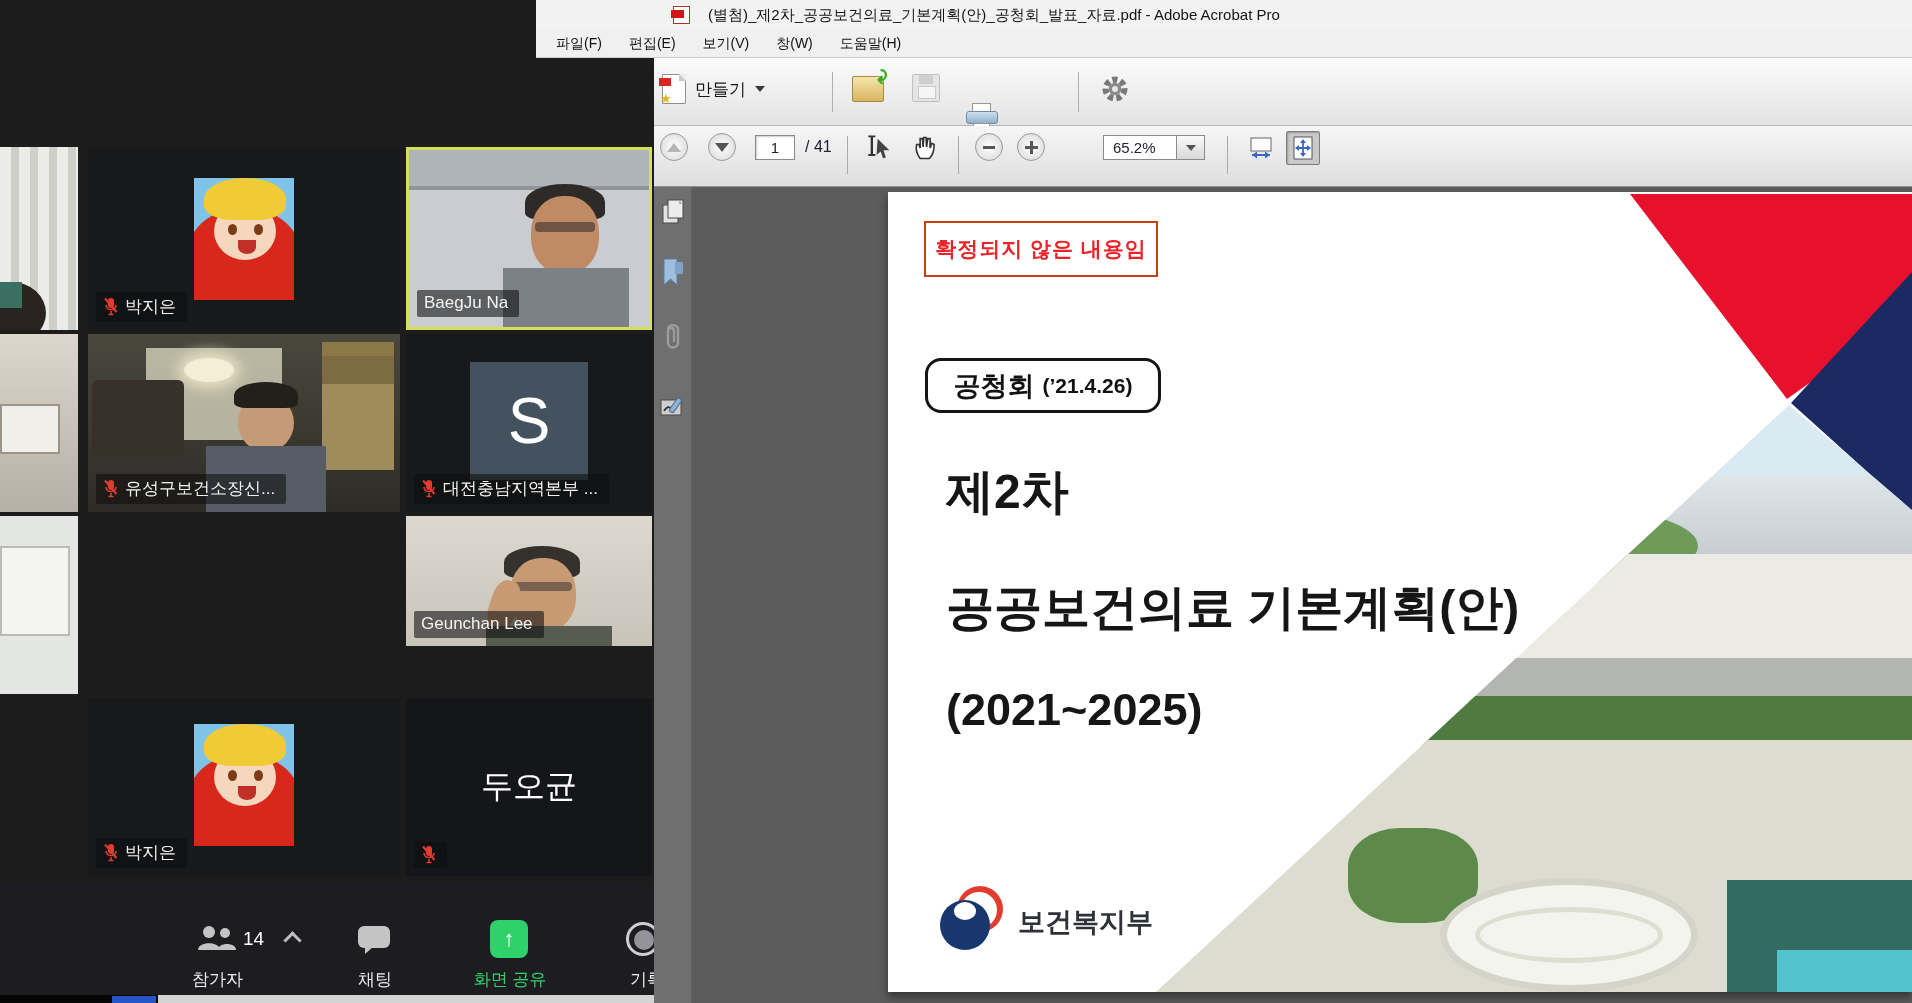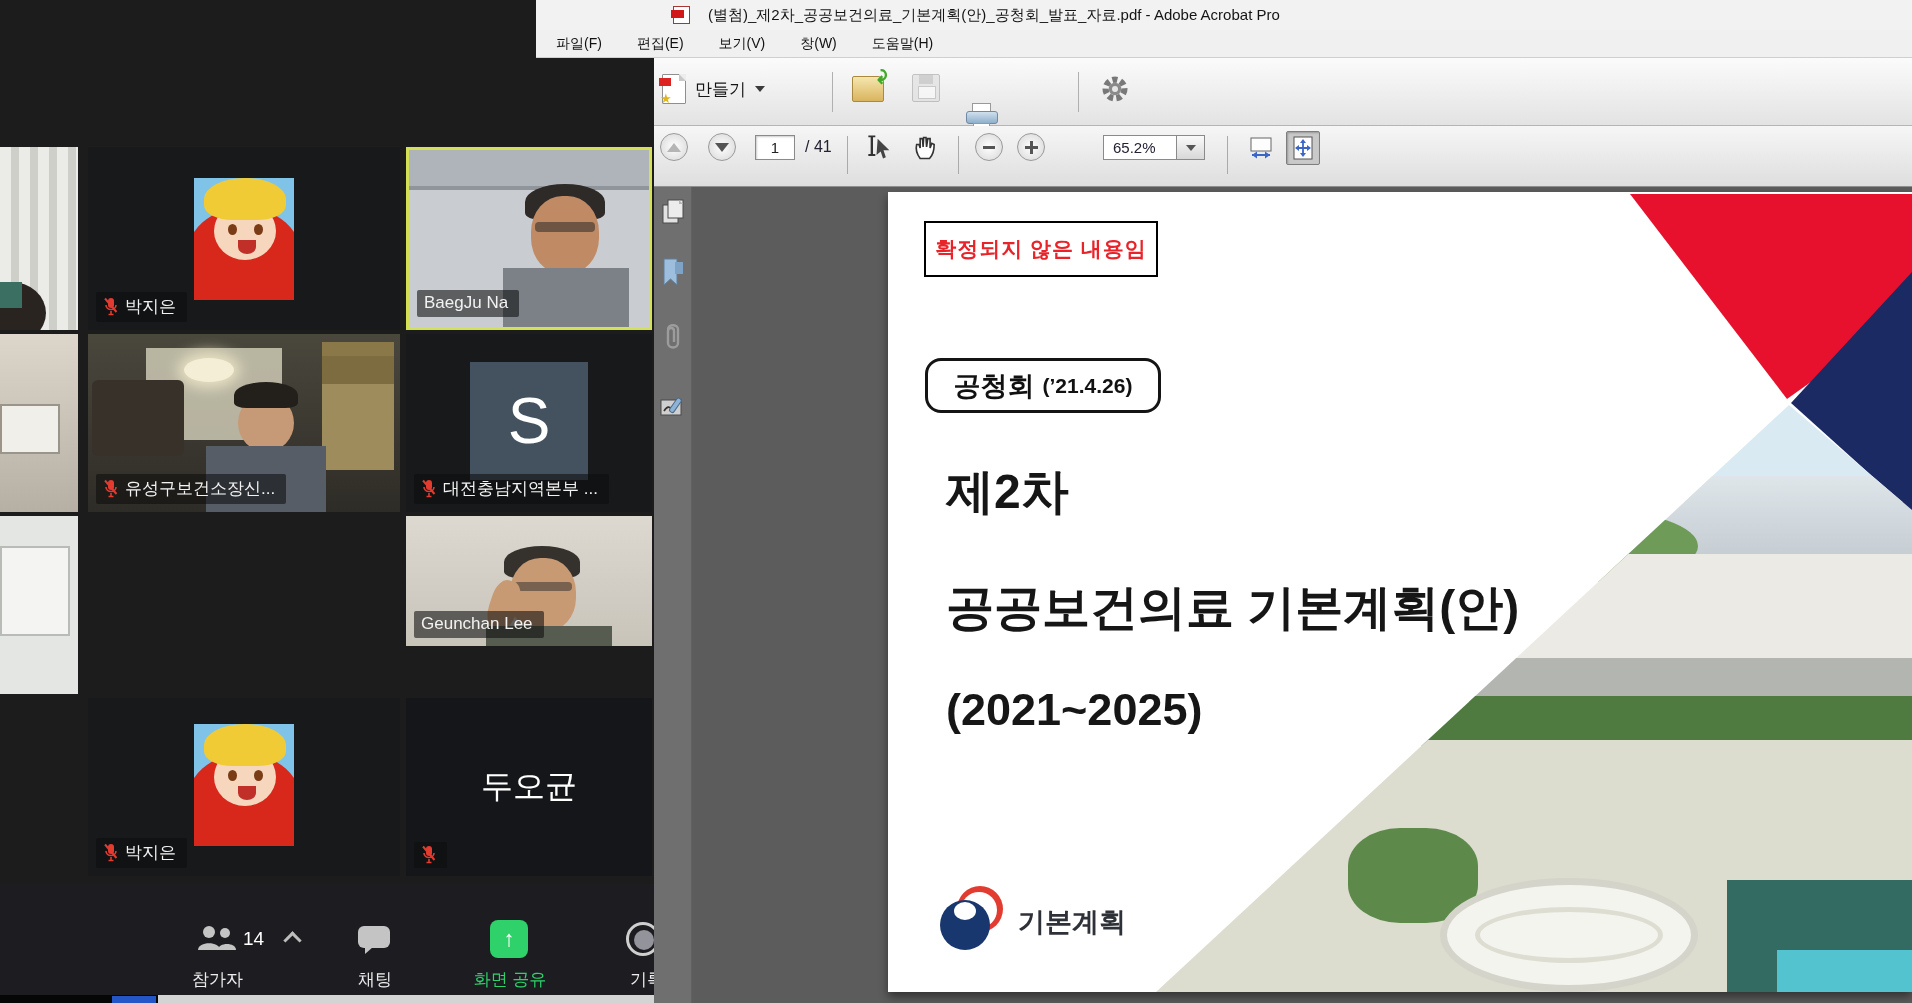--- a/index.html
+++ b/index.html
@@ -49,21 +49,21 @@
   #ac-content{left:0;top:187px;width:1376px;height:816px;background:#5c5c5c;}
   #ac-strip{left:118px;top:187px;width:38px;height:816px;background:#6f6f6f;border-right:1px solid #616161;}
   .strip-ic{left:5px;width:28px;height:30px;display:flex;align-items:center;justify-content:center;}
   #pdf-page{left:352px;top:192px;width:1024px;height:800px;background:#fff;box-shadow:0 5px 9px rgba(0,0,0,.45);overflow:hidden;}
 
   .tri-red{left:0;top:0;width:1024px;height:800px;background:#e8112d;clip-path:polygon(742px 2px,1024px 2px,1024px 118px,899px 207px);}
   .tri-navy{left:0;top:0;width:1024px;height:800px;background:#1b2a63;clip-path:polygon(903px 211px,1024px 80px,1024px 320px);}
   #photo{left:0;top:0;width:1024px;height:800px;clip-path:polygon(901px 213px,1024px 318px,1024px 800px,268px 800px);}
   #photo .band{left:0;width:1024px;}
 
-  .notice-box{left:36px;top:29px;width:234px;height:56px;border:2px solid #000000;display:flex;align-items:center;justify-content:center;font-size:21px;font-weight:800;color:#e8242a;letter-spacing:1px;}
+  .notice-box{left:36px;top:29px;width:234px;height:56px;border:2px solid #c2410c;display:flex;align-items:center;justify-content:center;font-size:21px;font-weight:800;color:#e8242a;letter-spacing:1px;}
   .badge-box{left:37px;top:166px;width:236px;height:55px;border:3px solid #141414;border-radius:16px;background:#fff;display:flex;align-items:center;justify-content:center;gap:8px;}
   .badge-box .b1{font-size:27px;font-weight:800;color:#111;}
   .badge-box .b2{font-size:21px;font-weight:700;color:#111;}
   .pdf-t{left:58px;color:#161616;font-weight:700;white-space:nowrap;}
   #mhw-logo{left:52px;top:694px;width:64px;height:64px;}
   .logo-red{position:absolute;right:1px;top:0;width:46px;height:46px;background:#e23b30;border-radius:50%;}
   .logo-cut{position:absolute;right:7px;top:6px;width:36px;height:36px;background:#fff;border-radius:50%;}
   .logo-navy{position:absolute;left:0;bottom:0;width:50px;height:50px;background:#17376e;border-radius:50%;}
   .logo-swirl{position:absolute;left:14px;bottom:30px;width:22px;height:18px;background:#fff;border-radius:50%;}
 
@@ -78,21 +78,21 @@
   .share-box{position:absolute;width:38px;height:38px;background:#2ed16a;border-radius:8px;display:flex;align-items:center;justify-content:center;color:#fff;font-size:22px;font-weight:bold;}
   .rec-circ{position:absolute;width:34px;height:34px;border:3px solid #cfcfcf;border-radius:50%;}
   .rec-circ:before{content:"";position:absolute;left:5px;top:5px;width:20px;height:20px;background:#93939b;border-radius:50%;}
 
   
   #acrobat-top{left:536px;top:0;width:1376px;height:58px;z-index:3;background:#f2f2f2;}
   #ac-title{left:0;top:0;width:1376px;height:30px;background:#f2f2f2;display:flex;align-items:center;}
   .pdf-ic{position:absolute;left:137px;top:6px;width:17px;height:18px;background:#fff;border:1px solid #a33;}
   .pdf-ic:before{content:"";position:absolute;left:-3px;top:3px;width:13px;height:8px;background:#d01818;}
   #ac-title .ttl{position:absolute;left:172px;top:6px;font-size:15px;color:#141414;white-space:nowrap;}
-  #ac-menubar{left:0;top:30px;width:1376px;height:28px;background:#f0f0f0;border-bottom:1px solid #cfcfcf;display:flex;align-items:center;padding-left:20px;gap:35px;}
+  #ac-menubar{left:0;top:30px;width:1376px;height:28px;background:#f0f0f0;border-bottom:1px solid #cfcfcf;display:flex;align-items:center;padding-left:20px;gap:27px;}
   #ac-menubar .mi{font-size:14px;color:#111;}
 </style>
 </head>
 <body>
 
 <div id="canvas">
 
   <div id="acrobat-main" class="abs">
 
     <div id="ac-toolbar" class="abs">
@@ -244,21 +244,21 @@
       </div>
       <div class="abs pdf-t" style="top:268px;font-size:48px;">제2차</div>
       <div class="abs pdf-t" style="top:384px;font-size:48px;">공공보건의료 기본계획(안)</div>
       <div class="abs pdf-t" style="top:492px;font-size:45px;">(2021~2025)</div>
       <div id="mhw-logo" class="abs">
         <span class="logo-red"></span>
           <span class="logo-cut"></span>
           <span class="logo-navy"></span>
           <span class="logo-swirl"></span>
       </div>
-      <div class="abs" style="left:130px;top:712px;font-size:27px;font-weight:700;color:#2e3138;">기본계획</div>
+      <div class="abs" style="left:130px;top:712px;font-size:27px;font-weight:700;color:#2e3138;">보건복지부</div>
     </div>
   </div>
 
   <div id="zoomwin" class="abs">
 
     <div class="abs vtile" style="left:0;top:147px;width:78px;height:183px;background:repeating-linear-gradient(90deg,#ebebe8 0 11px,#cfcfca 11px 19px);">
       <span class="abs" style="left:-24px;bottom:-14px;width:70px;height:62px;background:#2a2420;border-radius:50%;"></span>
       <span class="abs" style="left:0;bottom:22px;width:22px;height:26px;background:#3a6f62;"></span>
     </div>
     <div class="abs vtile" style="left:88px;top:147px;width:312px;height:183px;">

